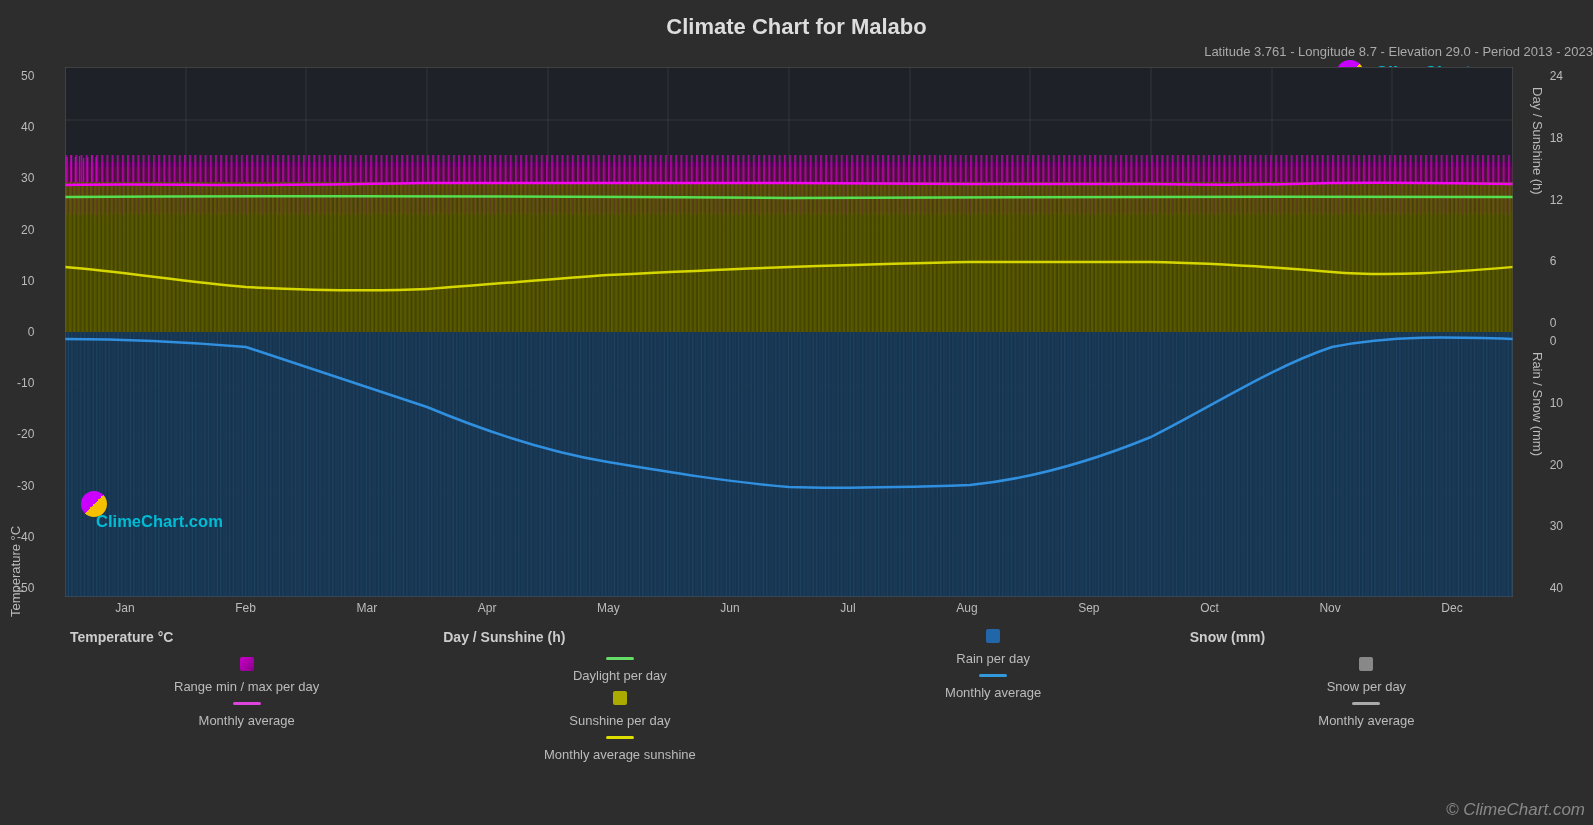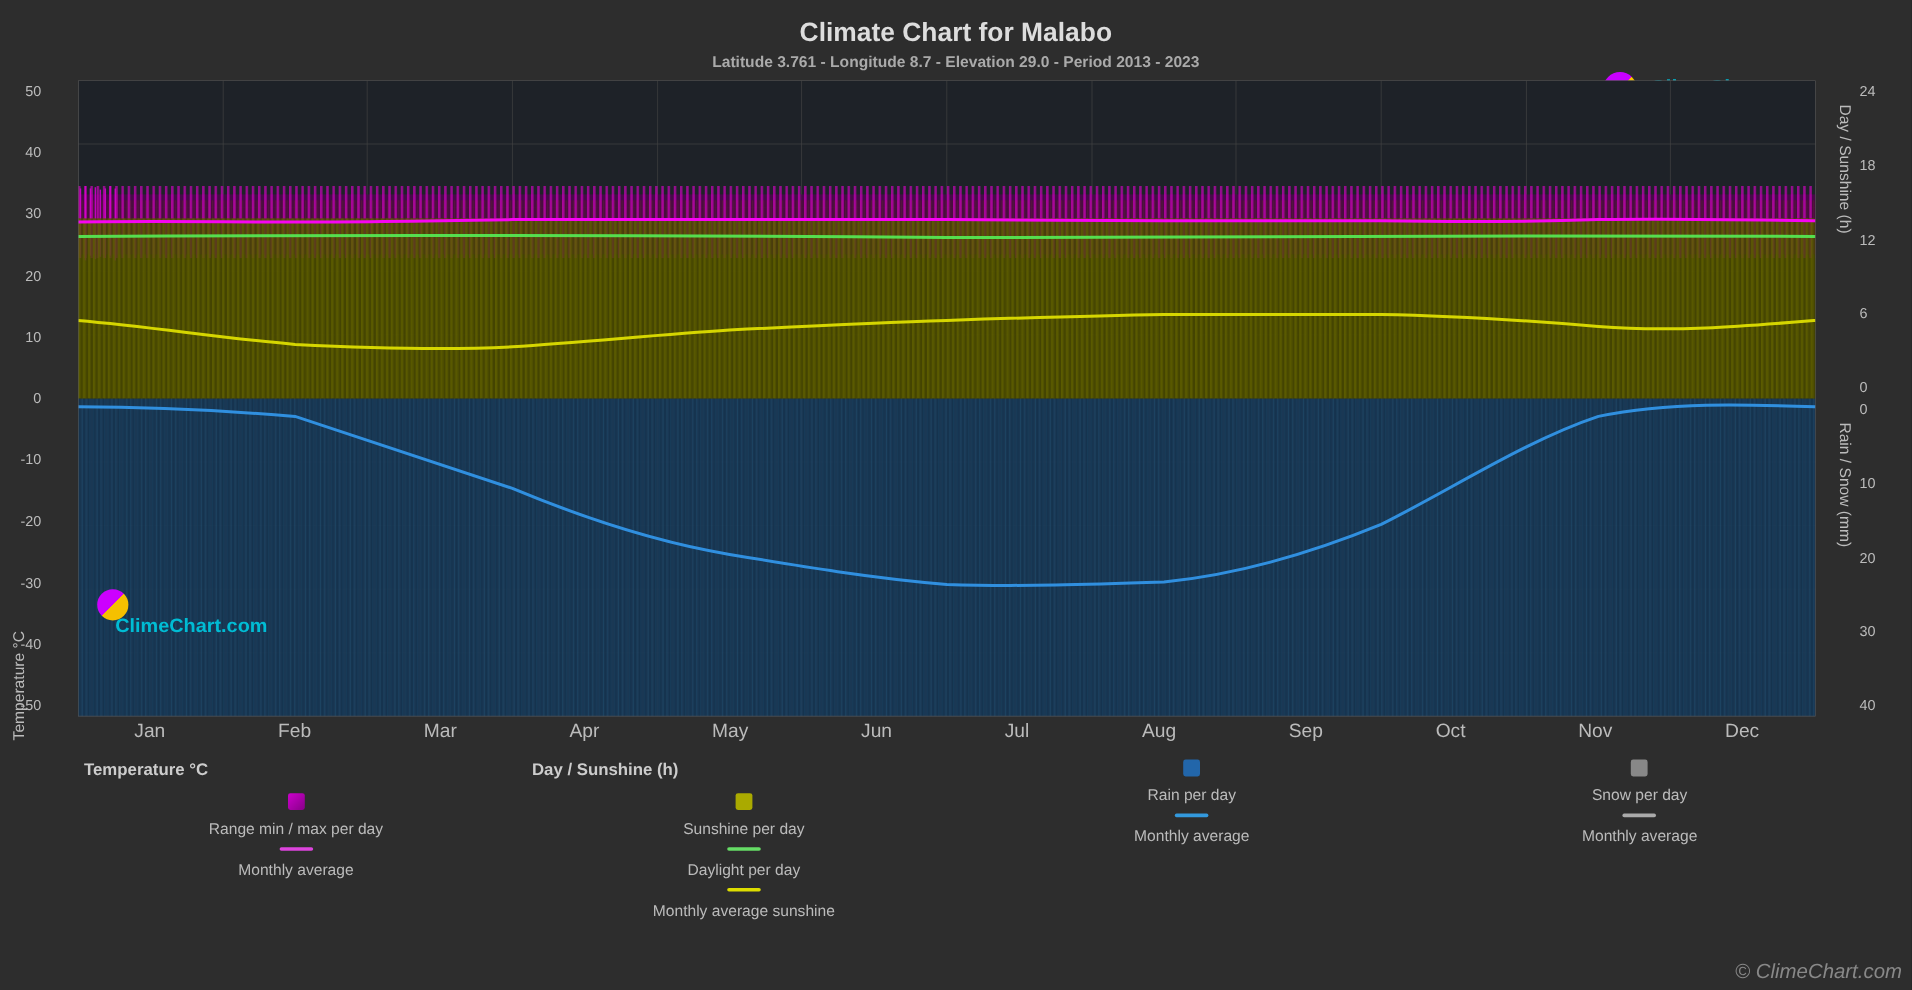--- a/index.html
+++ b/index.html
@@ -21,25 +21,24 @@
     }
 
     .chart-title {
       text-align: center;
       color: #ddd;
       font-size: 22px;
       font-weight: bold;
       padding-top: 14px;
     }
     .chart-subtitle {
-      text-align: center;
+      text-align: right;
       color: #aaa;
       font-size: 13px;
       padding-top: 4px;
-      font-weight: bold;
     }
 
     .legend-section {
       display: flex;
       flex-direction: row;
       justify-content: flex-start;
       padding: 14px 40px 0 60px;
       gap: 0;
     }
 
@@ -282,21 +281,21 @@
         <rect x="0" y="0" width="1400" height="530" fill="none" stroke="#555" stroke-width="1"></rect>
 
         <text x="30" y="460" font-size="16" font-weight="bold" fill="#00bcd4" font-family="Arial">ClimeChart.com</text>
       </svg>
 
       <div style="position:absolute; bottom:80px; left:16px; display:flex; align-items:center;">
         <div style="width:26px; height:26px; border-radius:50%; background: linear-gradient(135deg, #cc00ff 50%, #f5c000 50%); margin-right:6px; flex-shrink:0;"></div>
       </div>
     </div>
 
-    <div style="margin: 4px 80px 0 65px; display:flex; justify-content:space-around; color:#bbb; font-size:16px;">
+    <div style="margin: 4px 80px 0 65px; display:flex; justify-content:space-around; color:#bbb; font-size:12px;">
       <span>Jan</span>
       <span>Feb</span>
       <span>Mar</span>
       <span>Apr</span>
       <span>May</span>
       <span>Jun</span>
       <span>Jul</span>
       <span>Aug</span>
       <span>Sep</span>
       <span>Oct</span>
@@ -315,45 +314,46 @@
       </div>
       <div class="legend-item">
         <div class="legend-line" style="background:#dd44dd;"></div>
         <span>Monthly average</span>
       </div>
     </div>
 
     <div class="legend-col">
       <div class="legend-title">Day / Sunshine (h)</div>
       <div class="legend-item">
+        <div class="legend-line" style="background:#66dd66;"></div>
+        <span>Daylight per day</span>
+      </div>
+      <div class="legend-item">
         <div class="legend-bar" style="background:#aaaa00;"></div>
         <span>Sunshine per day</span>
       </div>
       <div class="legend-item">
-        <div class="legend-line" style="background:#66dd66;"></div>
-        <span>Daylight per day</span>
-      </div>
-      <div class="legend-item">
         <div class="legend-line" style="background:#dddd00;"></div>
         <span>Monthly average sunshine</span>
       </div>
     </div>
 
     <div class="legend-col">
       <div class="legend-item">
         <div class="legend-bar" style="background:#2266aa;"></div>
         <span>Rain per day</span>
       </div>
       <div class="legend-item">
         <div class="legend-line" style="background:#3399dd;"></div>
         <span>Monthly average</span>
       </div>
     </div>
 
     <div class="legend-col">
+      <div class="legend-title">Snow (mm)</div>
       <div class="legend-item">
         <div class="legend-bar" style="background:#888888;"></div>
         <span>Snow per day</span>
       </div>
       <div class="legend-item">
         <div class="legend-line" style="background:#aaaaaa;"></div>
         <span>Monthly average</span>
       </div>
     </div>
   </div>

